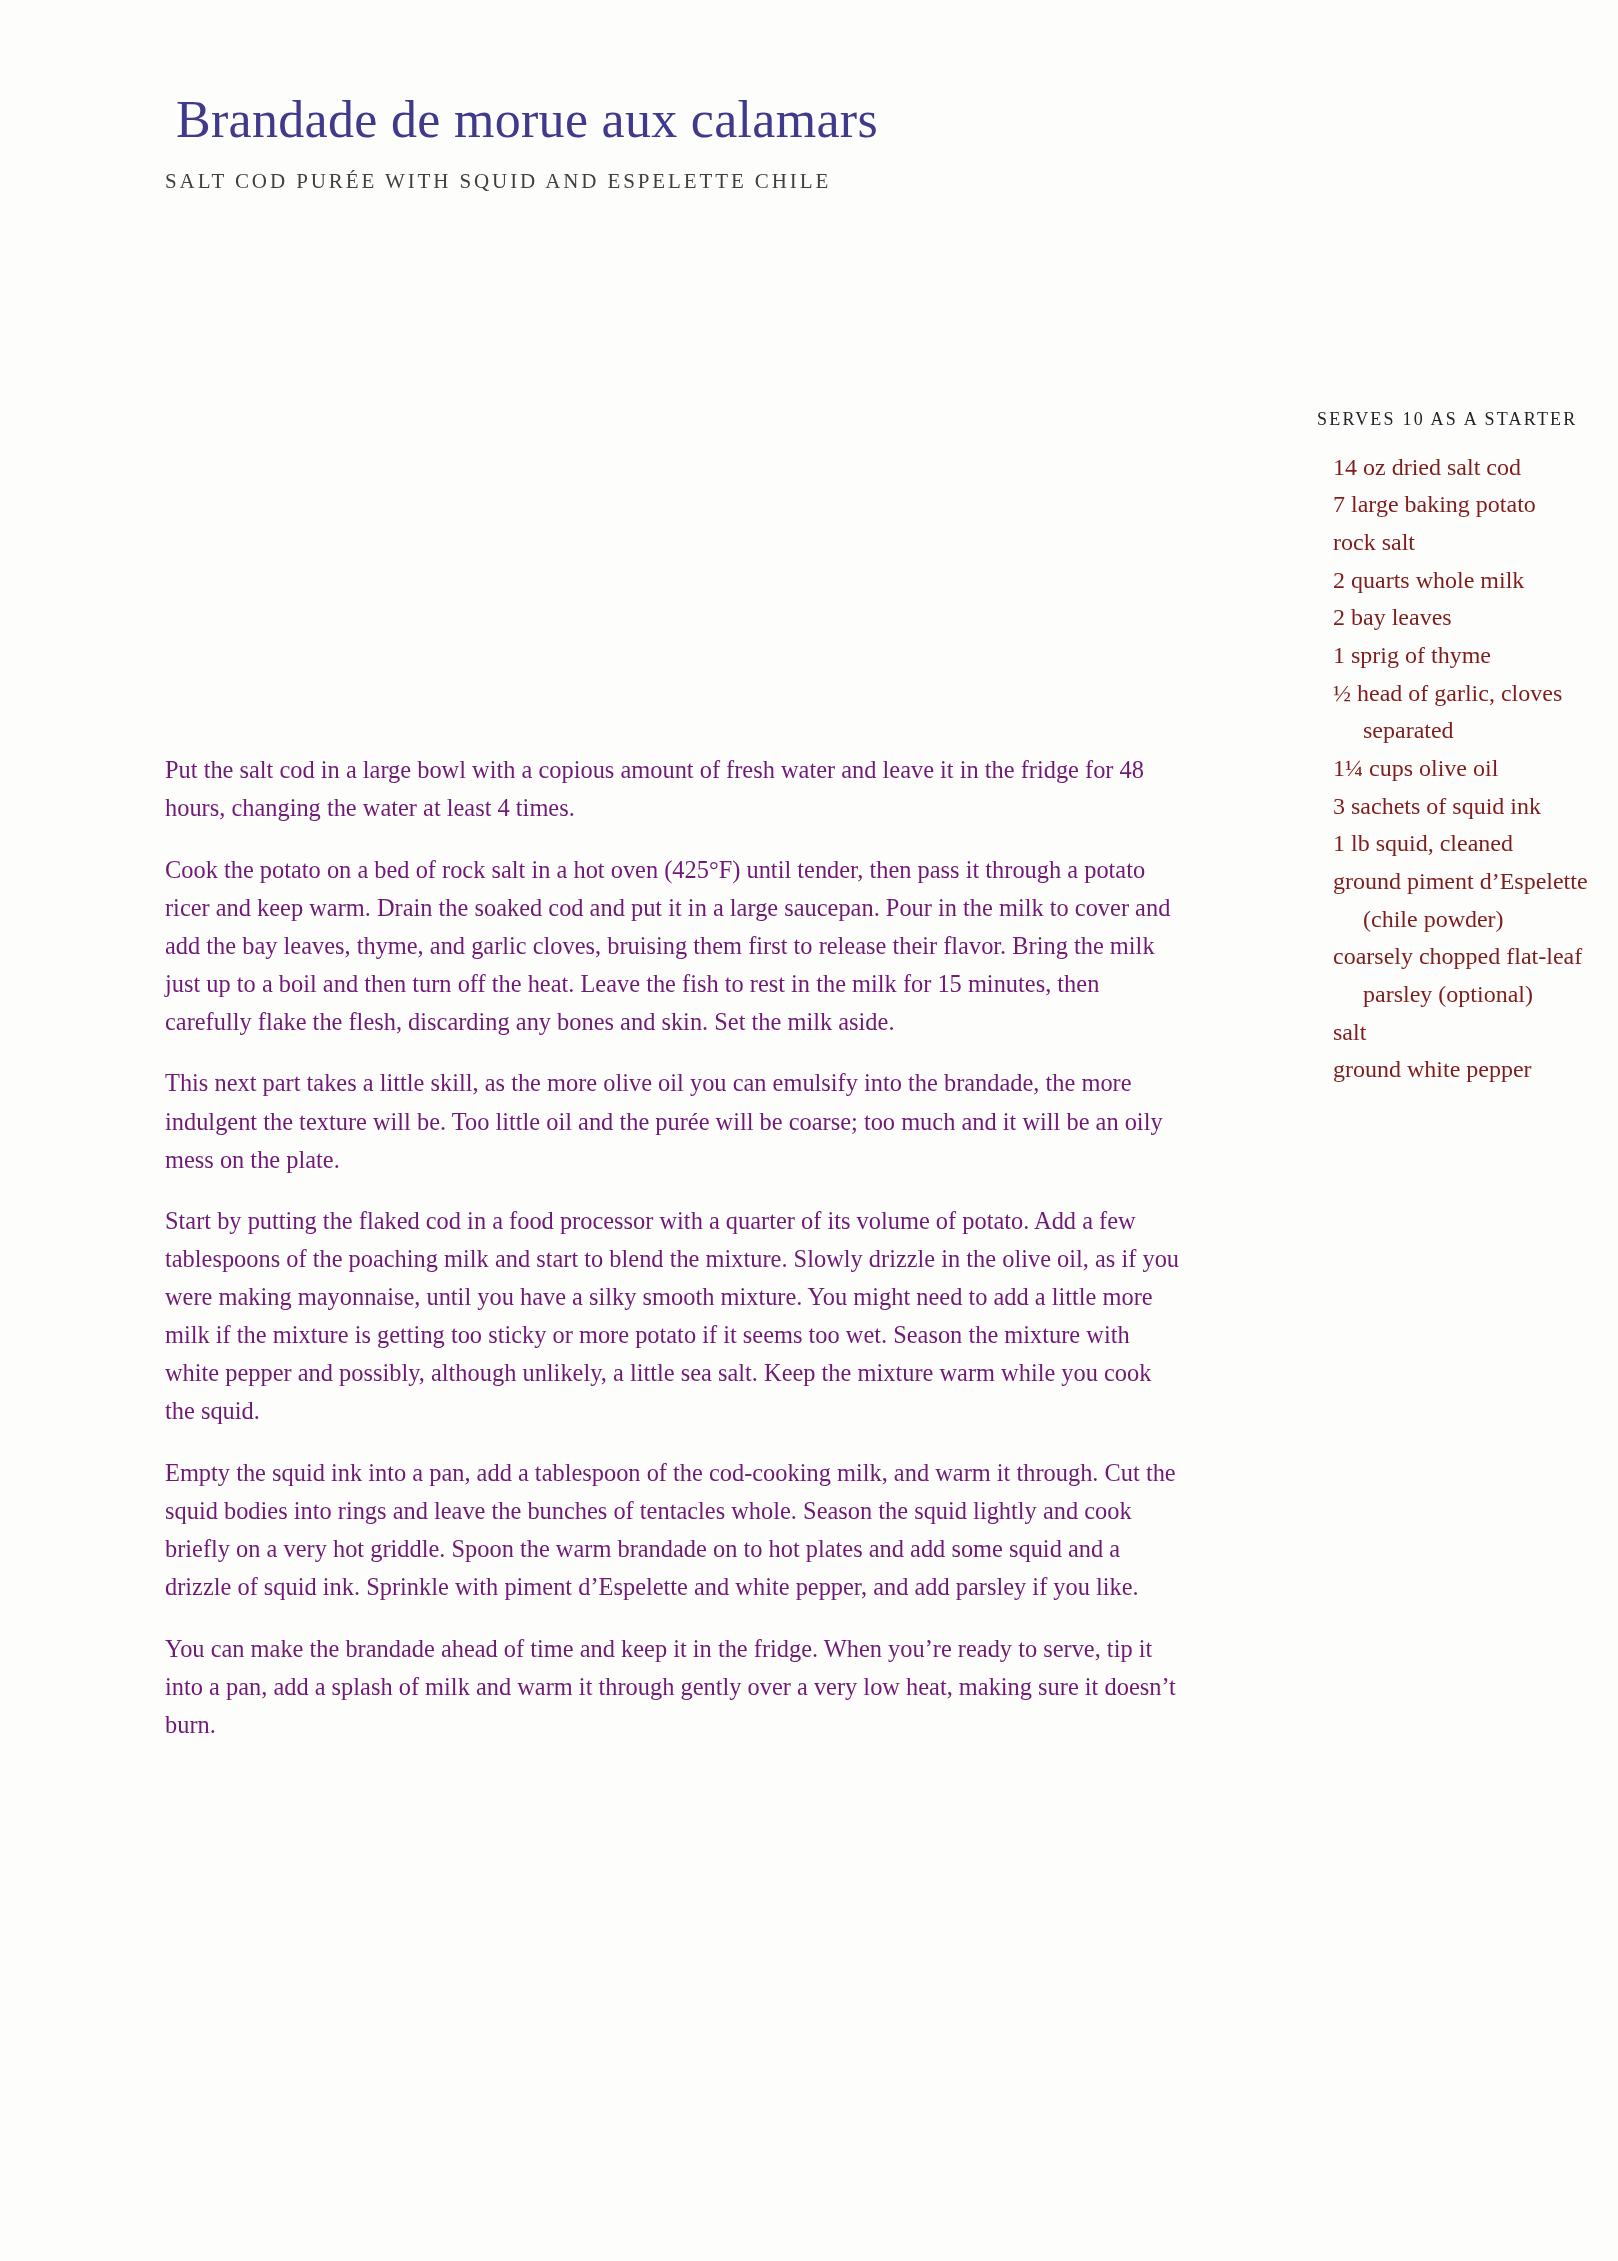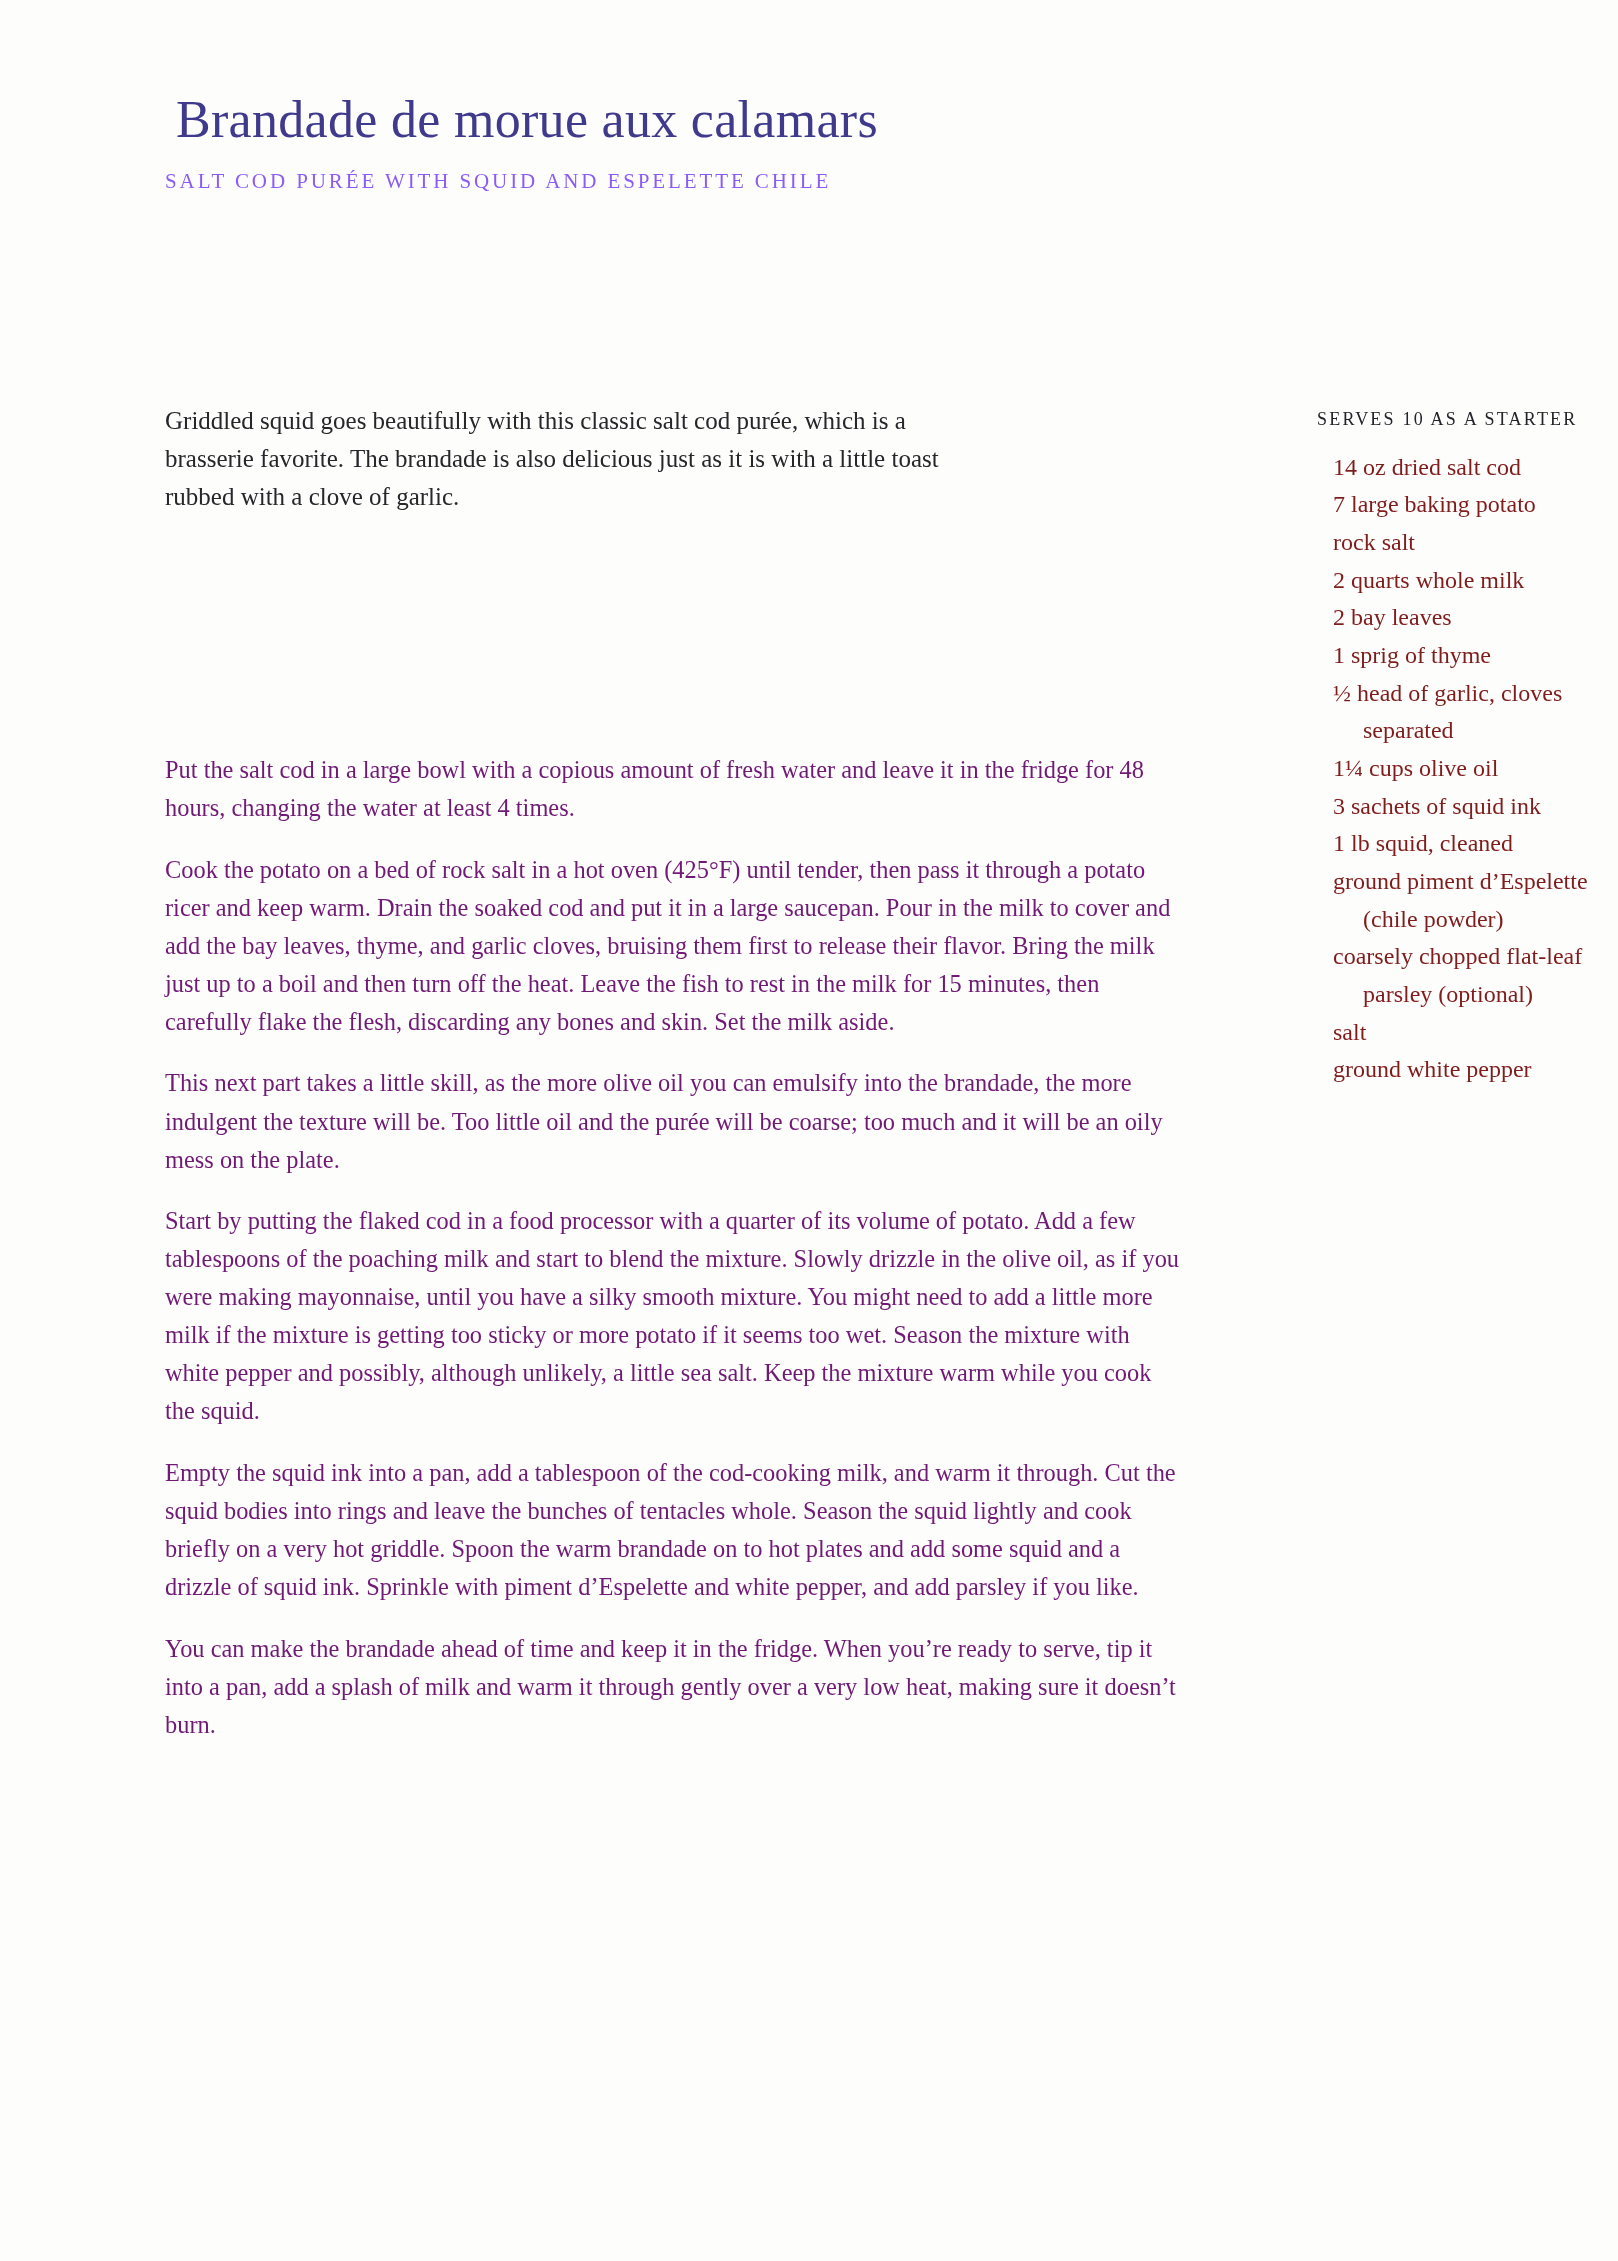--- a/index.html
+++ b/index.html
@@ -40,21 +40,21 @@
   }
   .recipe-title .title-line {
     display: block;
     white-space: nowrap;
   }
   .recipe-subtitle {
     margin: 22px 0 0 0;
     font-family: "Liberation Serif", "DejaVu Serif", serif;
     font-size: 21px;
     font-weight: 400;
-    color: #8b5cf6;
+    color: #404040;
     letter-spacing: 2.9px;
     text-transform: uppercase;
     white-space: nowrap;
   }
 
   
   .intro {
     position: absolute;
     left: 165px;
     top: 402px;
@@ -116,23 +116,20 @@
 
 <div class="page">
 
   <div class="title-block">
     <h1 class="recipe-title">
       <span class="title-line">Brandade de morue aux calamars</span>
     </h1>
     <div class="recipe-subtitle">SALT COD PURÉE WITH SQUID AND ESPELETTE CHILE</div>
   </div>
 
-  <div class="intro">
-    <p>Griddled squid goes beautifully with this classic salt cod purée, which is a brasserie favorite. The brandade is also delicious just as it is with a little toast rubbed with a clove of garlic.</p>
-  </div>
 
   <div class="method">
     <p>Put the salt cod in a large bowl with a copious amount of fresh water and leave it in the fridge for 48 hours, changing the water at least 4 times.</p>
     <p>Cook the potato on a bed of rock salt in a hot oven (425°F) until tender, then pass it through a potato ricer and keep warm. Drain the soaked cod and put it in a large saucepan. Pour in the milk to cover and add the bay leaves, thyme, and garlic cloves, bruising them first to release their flavor. Bring the milk just up to a boil and then turn off the heat. Leave the fish to rest in the milk for 15 minutes, then carefully flake the flesh, discarding any bones and skin. Set the milk aside.</p>
     <p>This next part takes a little skill, as the more olive oil you can emulsify into the brandade, the more indulgent the texture will be. Too little oil and the purée will be coarse; too much and it will be an oily mess on the plate.</p>
     <p>Start by putting the flaked cod in a food processor with a quarter of its volume of potato. Add a few tablespoons of the poaching milk and start to blend the mixture. Slowly drizzle in the olive oil, as if you were making mayonnaise, until you have a silky smooth mixture. You might need to add a little more milk if the mixture is getting too sticky or more potato if it seems too wet. Season the mixture with white pepper and possibly, although unlikely, a little sea salt. Keep the mixture warm while you cook the squid.</p>
     <p>Empty the squid ink into a pan, add a tablespoon of the cod-cooking milk, and warm it through. Cut the squid bodies into rings and leave the bunches of tentacles whole. Season the squid lightly and cook briefly on a very hot griddle. Spoon the warm brandade on to hot plates and add some squid and a drizzle of squid ink. Sprinkle with piment d’Espelette and white pepper, and add parsley if you like.</p>
     <p>You can make the brandade ahead of time and keep it in the fridge. When you’re ready to serve, tip it into a pan, add a splash of milk and warm it through gently over a very low heat, making sure it doesn’t burn.</p>
   </div>
 

